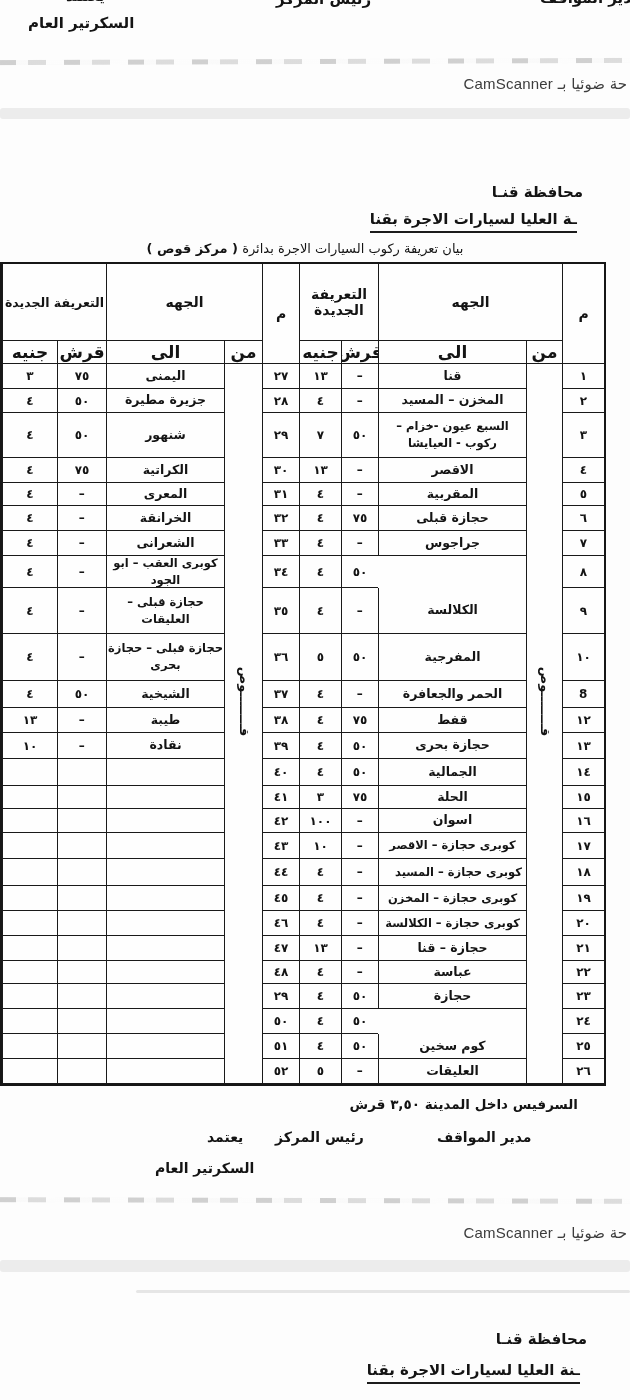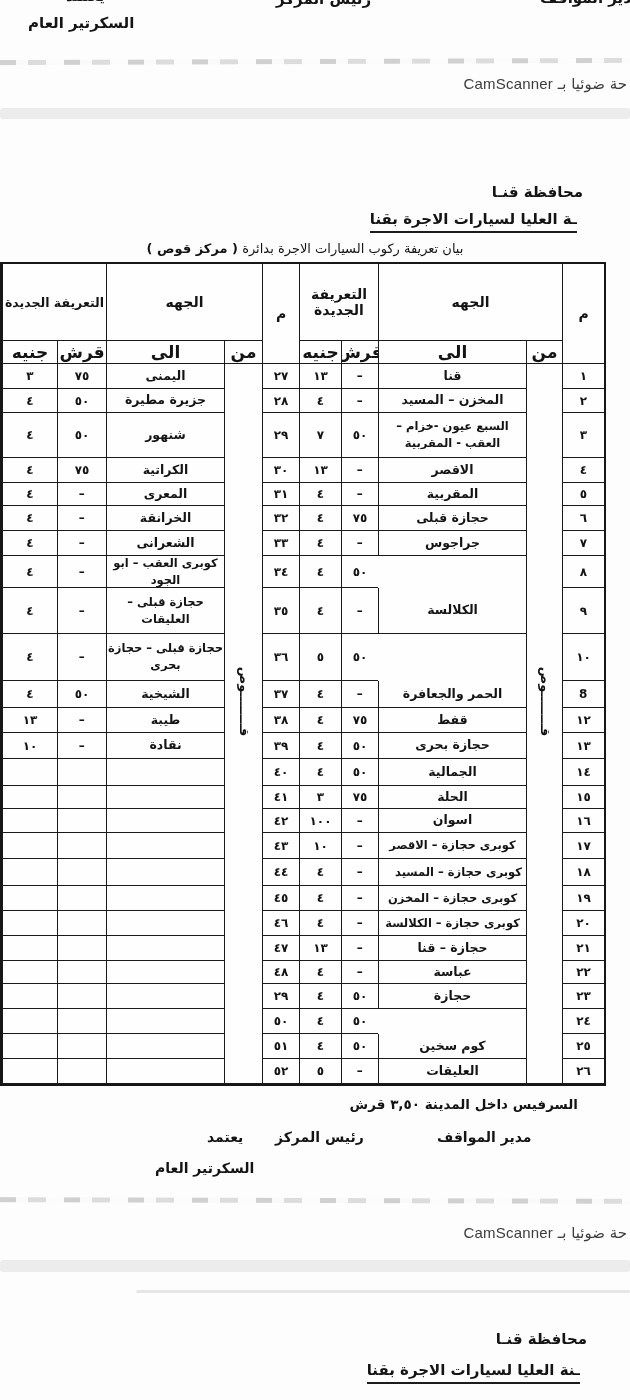--- a/index.html
+++ b/index.html
@@ -114,21 +114,21 @@
       <div class="cell num" style="grid-area: 4 / 1;">٢</div>
       <div class="cell dest pre" style="grid-area: 4 / 3;">المخزن – المسيد</div>
       <div class="cell num" style="grid-area: 4 / 4;">–</div>
       <div class="cell num" style="grid-area: 4 / 5;">٤</div>
       <div class="cell num" style="grid-area: 4 / 6;">٢٨</div>
       <div class="cell dest pre" style="grid-area: 4 / 8;">جزيرة مطيرة</div>
       <div class="cell num" style="grid-area: 4 / 9;">٥٠</div>
       <div class="cell num" style="grid-area: 4 / 10;">٤</div>
       <div class="cell num" style="grid-area: 5 / 1;">٣</div>
       <div class="cell dest pre" style="grid-area: 5 / 3; font-size: 11.5px;">السبع عيون -خزام –
-العقب -  المقربية</div>
+ركوب -  العيايشا</div>
       <div class="cell num" style="grid-area: 5 / 4;">٥٠</div>
       <div class="cell num" style="grid-area: 5 / 5;">٧</div>
       <div class="cell num" style="grid-area: 5 / 6;">٢٩</div>
       <div class="cell dest pre" style="grid-area: 5 / 8;">شنهور</div>
       <div class="cell num" style="grid-area: 5 / 9;">٥٠</div>
       <div class="cell num" style="grid-area: 5 / 10;">٤</div>
       <div class="cell num" style="grid-area: 6 / 1;">٤</div>
       <div class="cell dest pre" style="grid-area: 6 / 3;">الاقصر</div>
       <div class="cell num" style="grid-area: 6 / 4;">–</div>
       <div class="cell num" style="grid-area: 6 / 5;">١٣</div>
@@ -170,20 +170,21 @@
       <div class="cell num" style="grid-area: 11 / 1;">٩</div>
       <div class="cell dest pre" style="grid-area: 11 / 3;">الكلالسة</div>
       <div class="cell num" style="grid-area: 11 / 4;">–</div>
       <div class="cell num" style="grid-area: 11 / 5;">٤</div>
       <div class="cell num" style="grid-area: 11 / 6;">٣٥</div>
       <div class="cell dest pre" style="grid-area: 11 / 8; font-size: 11.5px;">حجازة قبلى –
 العليقات</div>
       <div class="cell num" style="grid-area: 11 / 9;">–</div>
       <div class="cell num" style="grid-area: 11 / 10;">٤</div>
       <div class="cell num" style="grid-area: 12 / 1;">١٠</div>
+      <div class="cell dest pre" style="grid-area: 12 / 3;">المفرجية</div>
       <div class="cell num" style="grid-area: 12 / 4;">٥٠</div>
       <div class="cell num" style="grid-area: 12 / 5;">٥</div>
       <div class="cell num" style="grid-area: 12 / 6;">٣٦</div>
       <div class="cell dest pre" style="grid-area: 12 / 8; font-size: 11.5px;">حجازة قبلى – حجازة
 بحرى</div>
       <div class="cell num" style="grid-area: 12 / 9;">–</div>
       <div class="cell num" style="grid-area: 12 / 10;">٤</div>
       <div class="cell num" style="grid-area: 13 / 1;">8</div>
       <div class="cell dest pre" style="grid-area: 13 / 3;">الحمر والجعافرة</div>
       <div class="cell num" style="grid-area: 13 / 4;">–</div>

